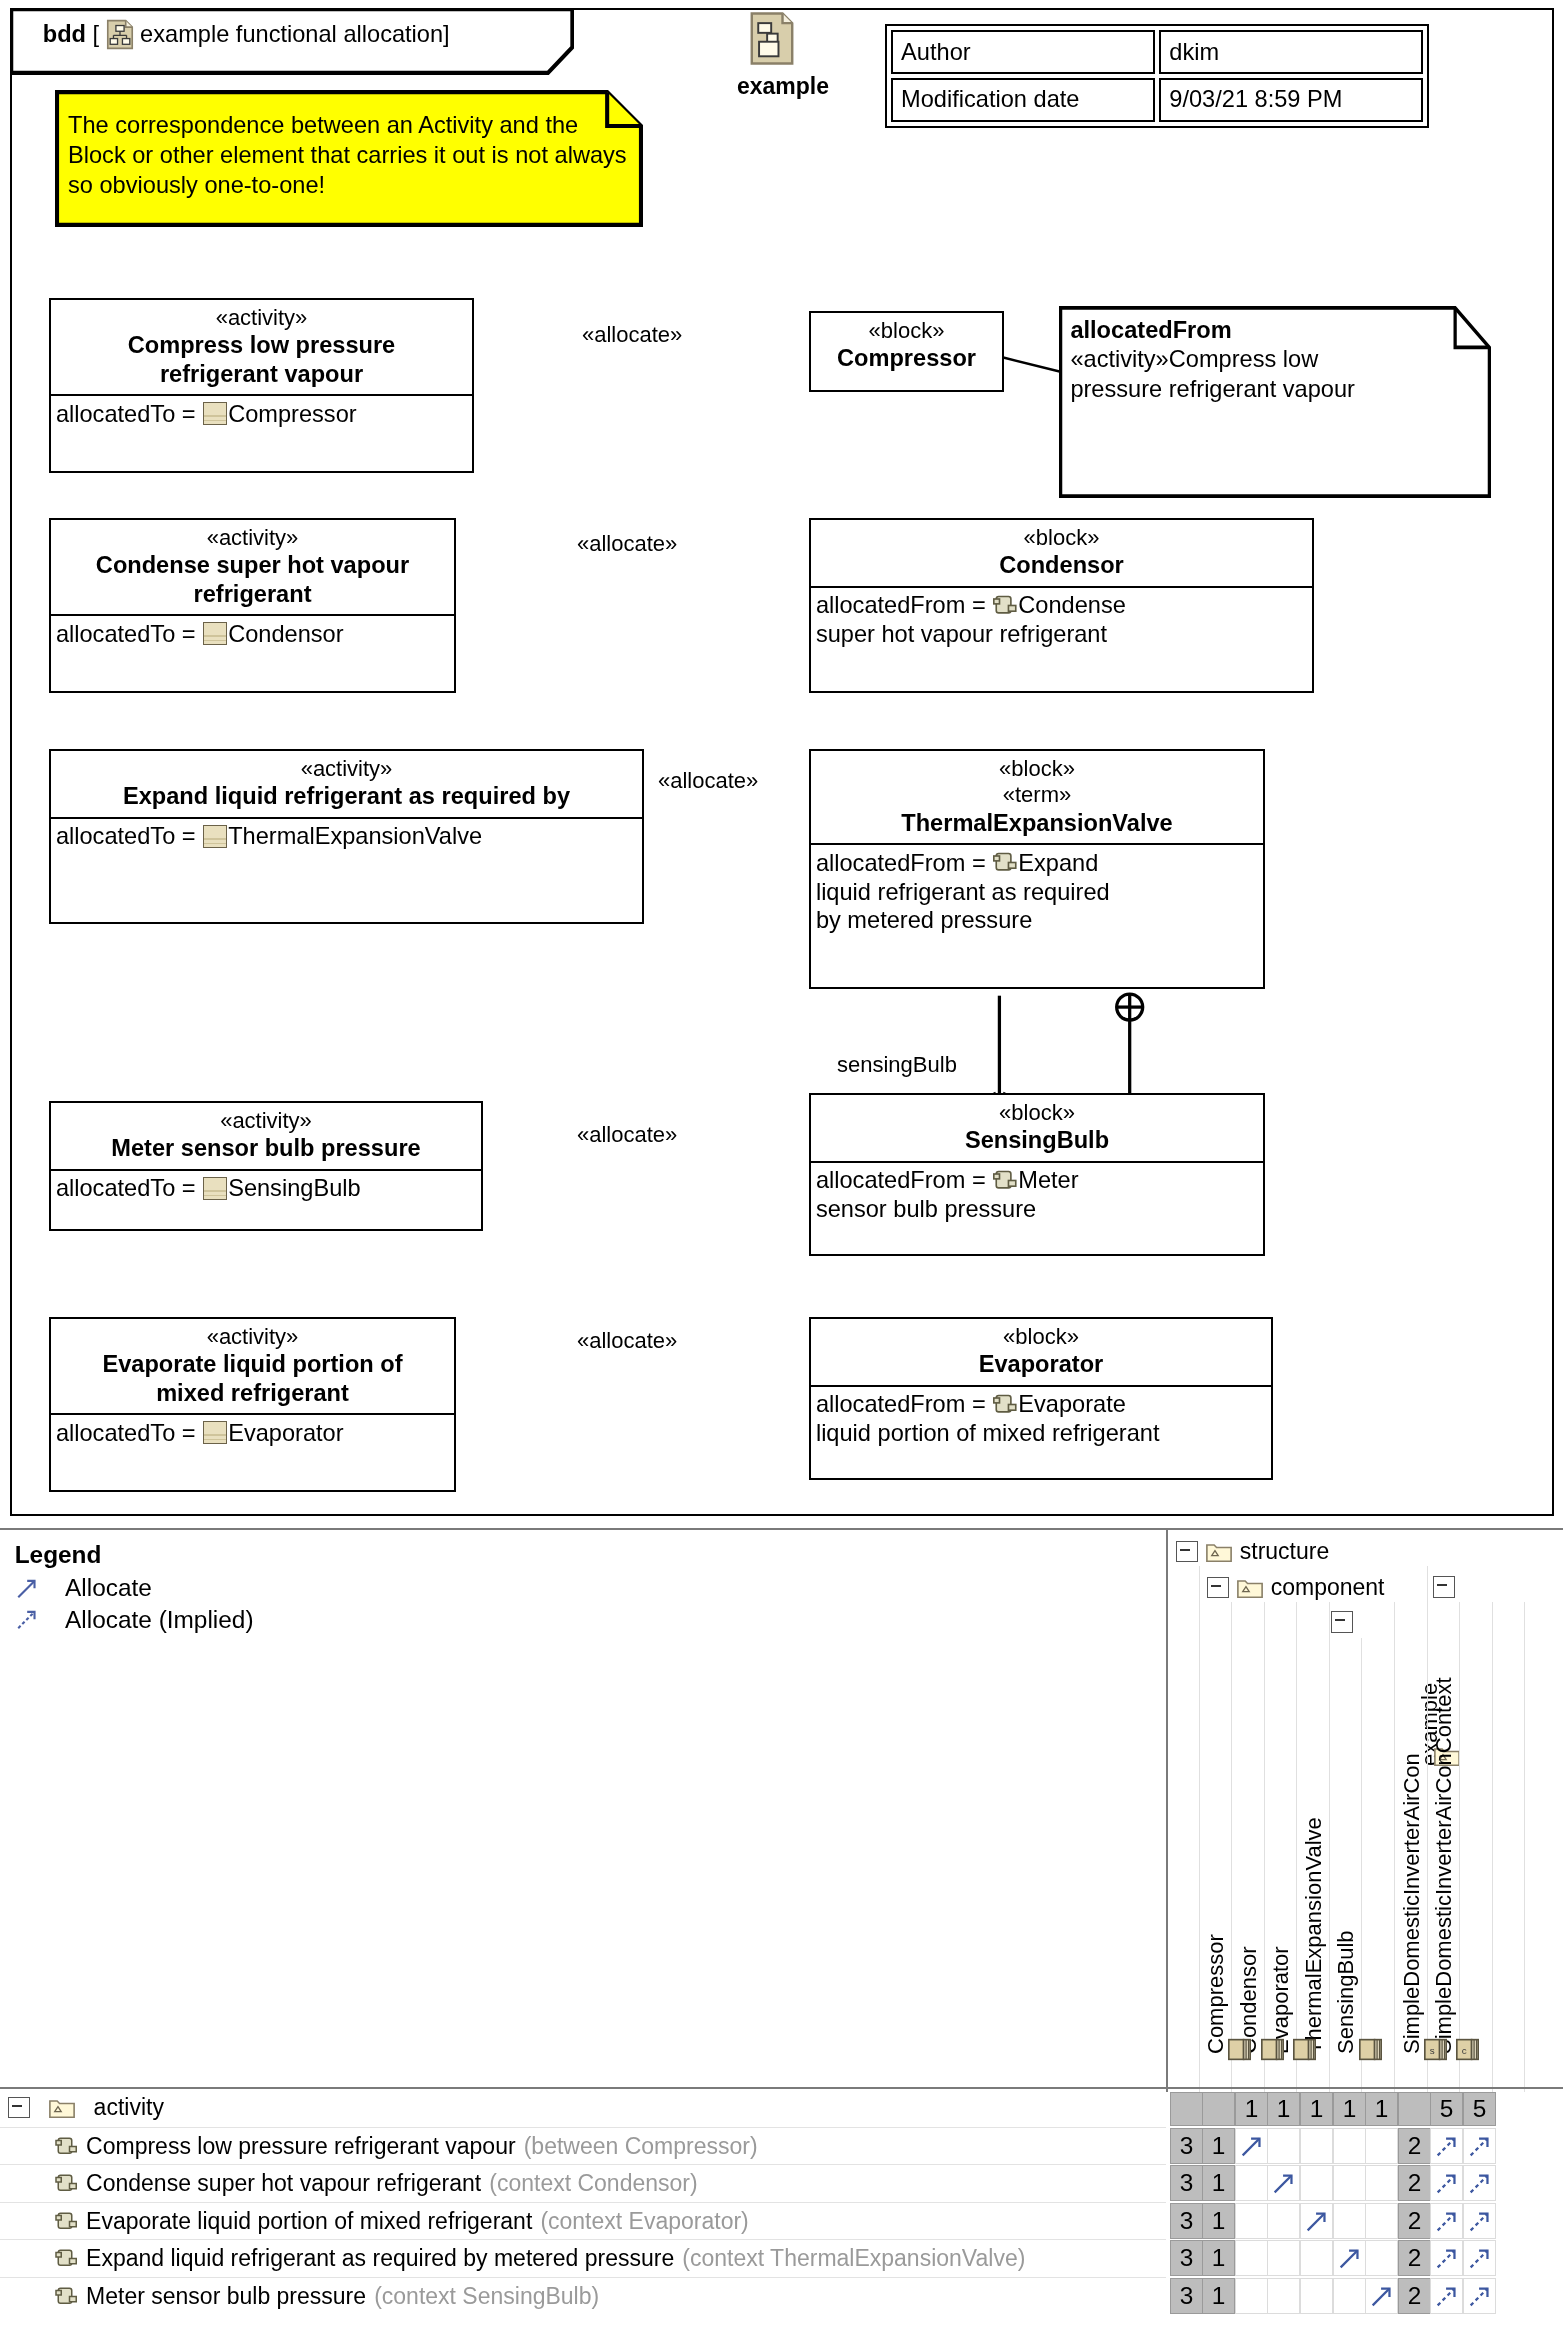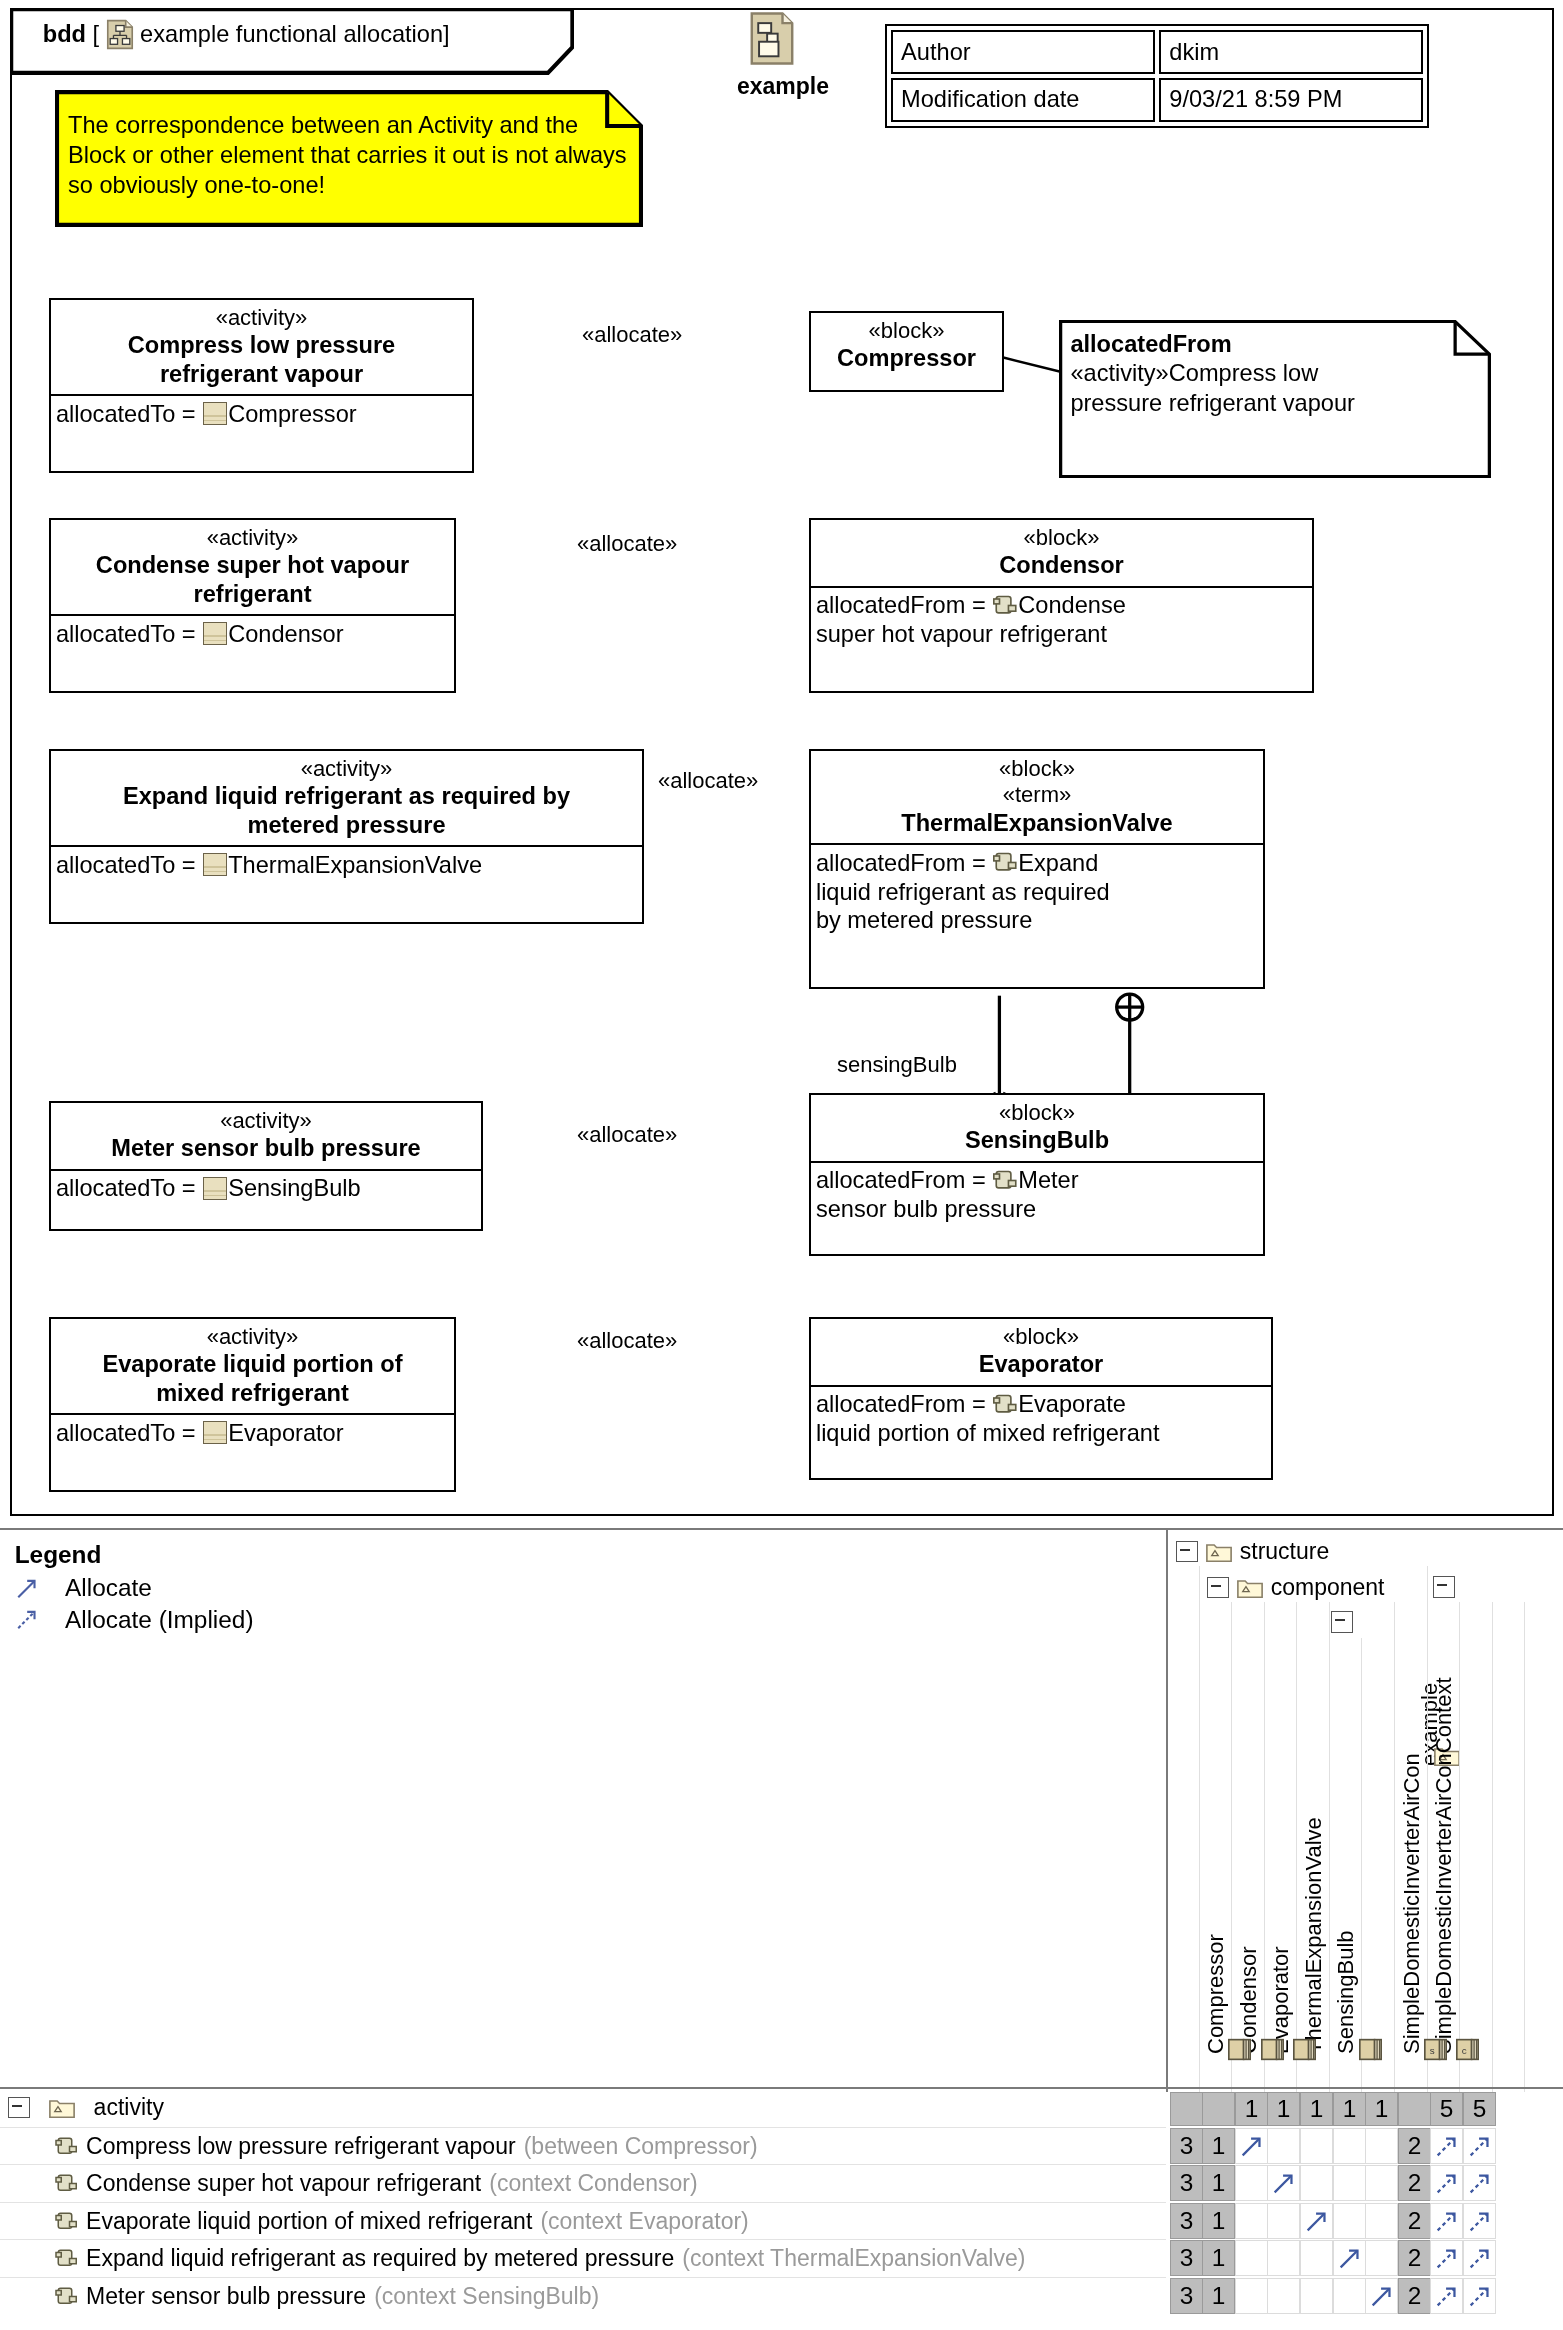--- a/index.html
+++ b/index.html
@@ -194,21 +194,20 @@
     <div class="name">refrigerant</div>
   </div>
   <div class="divider"></div>
   <div class="prop"><span>allocatedTo = </span><span class="ico ico-block"></span><span>Condensor</span></div>
 </div>
 
 <div class="node" style="left:49px;top:749px;width:595px;height:175px;">
   <div class="hdr">
     <div class="stereo">«activity»</div>
     <div class="name">Expand liquid refrigerant as required by</div>
-    <div class="name">metered pressure</div>
   </div>
   <div class="divider"></div>
   <div class="prop"><span>allocatedTo = </span><span class="ico ico-block"></span><span>ThermalExpansionValve</span></div>
 </div>
 
 <div class="node" style="left:49px;top:1101px;width:434px;height:130px;">
   <div class="hdr">
     <div class="stereo">«activity»</div>
     <div class="name">Meter sensor bulb pressure</div>
   </div>
@@ -279,21 +278,21 @@
     <div class="name">Evaporator</div>
   </div>
   <div class="divider"></div>
   <div class="prop"><span>allocatedFrom = </span><span class="ico ico-activity"><svg width="24.4" height="23" viewBox="0 0 30 28">
           <rect x="4" y="3" width="18" height="20" rx="3" fill="#e2e0c8" stroke="#5f5c43" stroke-width="2"></rect>
           <rect x="1" y="6" width="7" height="6" fill="#e2e0c8" stroke="#5f5c43" stroke-width="2"></rect>
           <rect x="19" y="14" width="9" height="7" fill="#e2e0c8" stroke="#5f5c43" stroke-width="2"></rect>
         </svg></span><span>Evaporate</span><br><span>liquid portion of mixed refrigerant</span></div>
 </div>
 
-<div class="note-shape" style="left:1059px;top:320px;width:432px;height:158px;">
+<div class="note-shape" style="left:1059px;top:306px;width:432px;height:192px;">
   <svg class="body" viewBox="0 0 530 204" preserveAspectRatio="none">
     <path d="M2 2 H486 L528 44 V202 H2 Z" fill="#fff" stroke="#000" stroke-width="4"></path>
     <path d="M486 2 V44 H528" fill="none" stroke="#000" stroke-width="4"></path>
   </svg>
   <div class="content">
     <b>allocatedFrom</b><br>
     <span>«activity»Compress low</span><br>
     <span>pressure refrigerant vapour</span>
   </div>
 </div>

